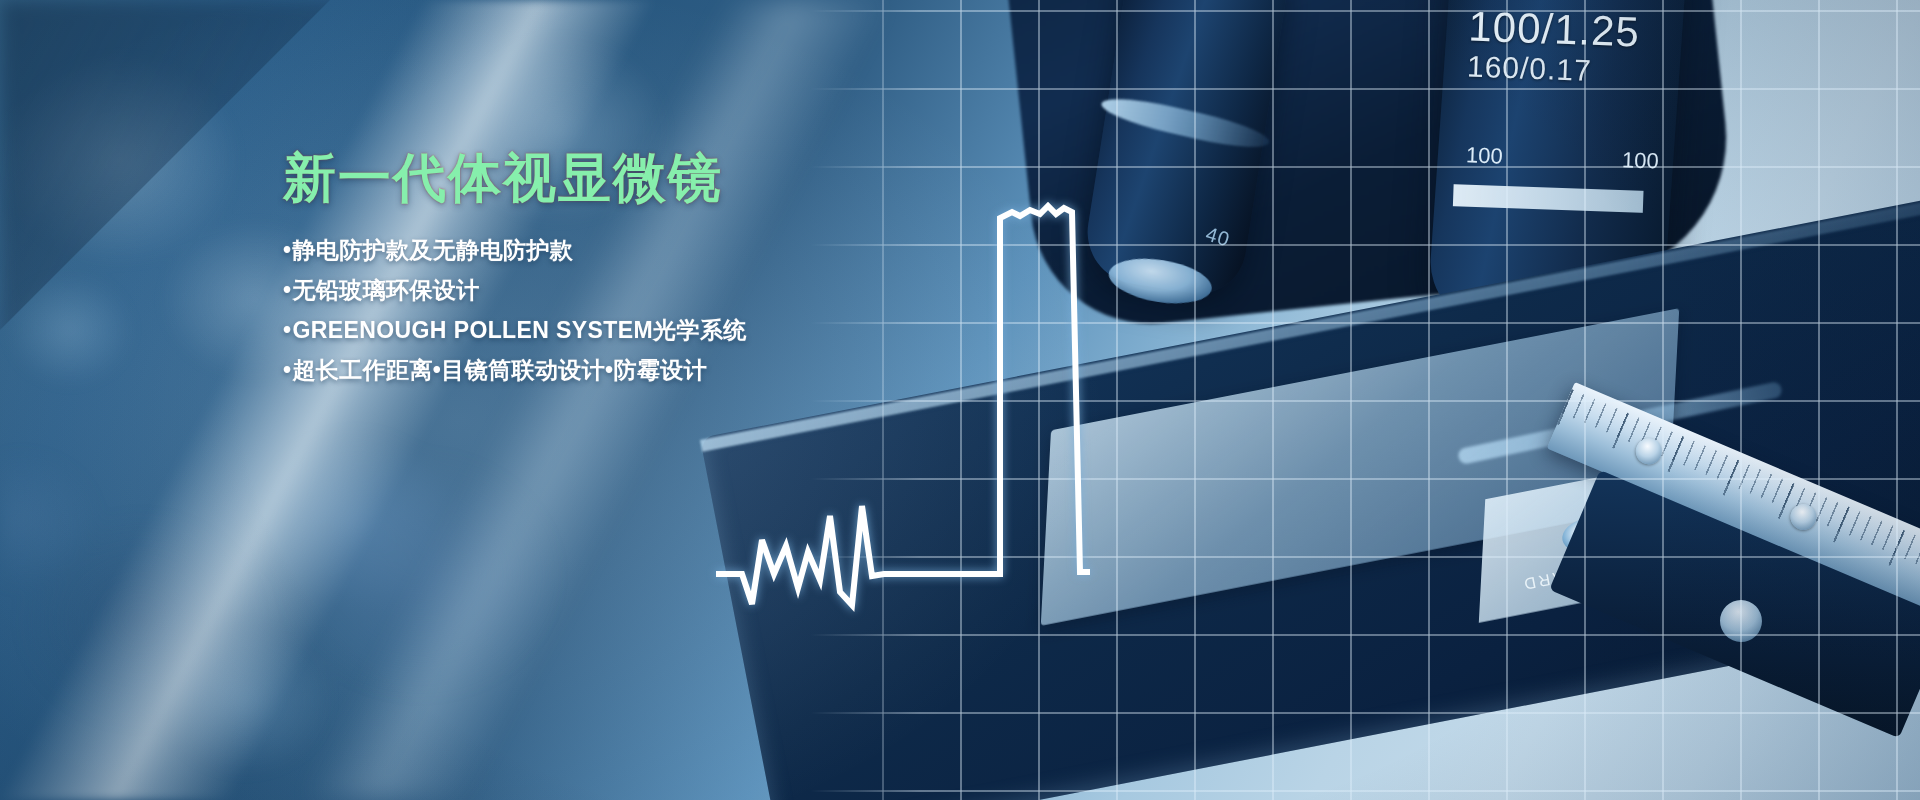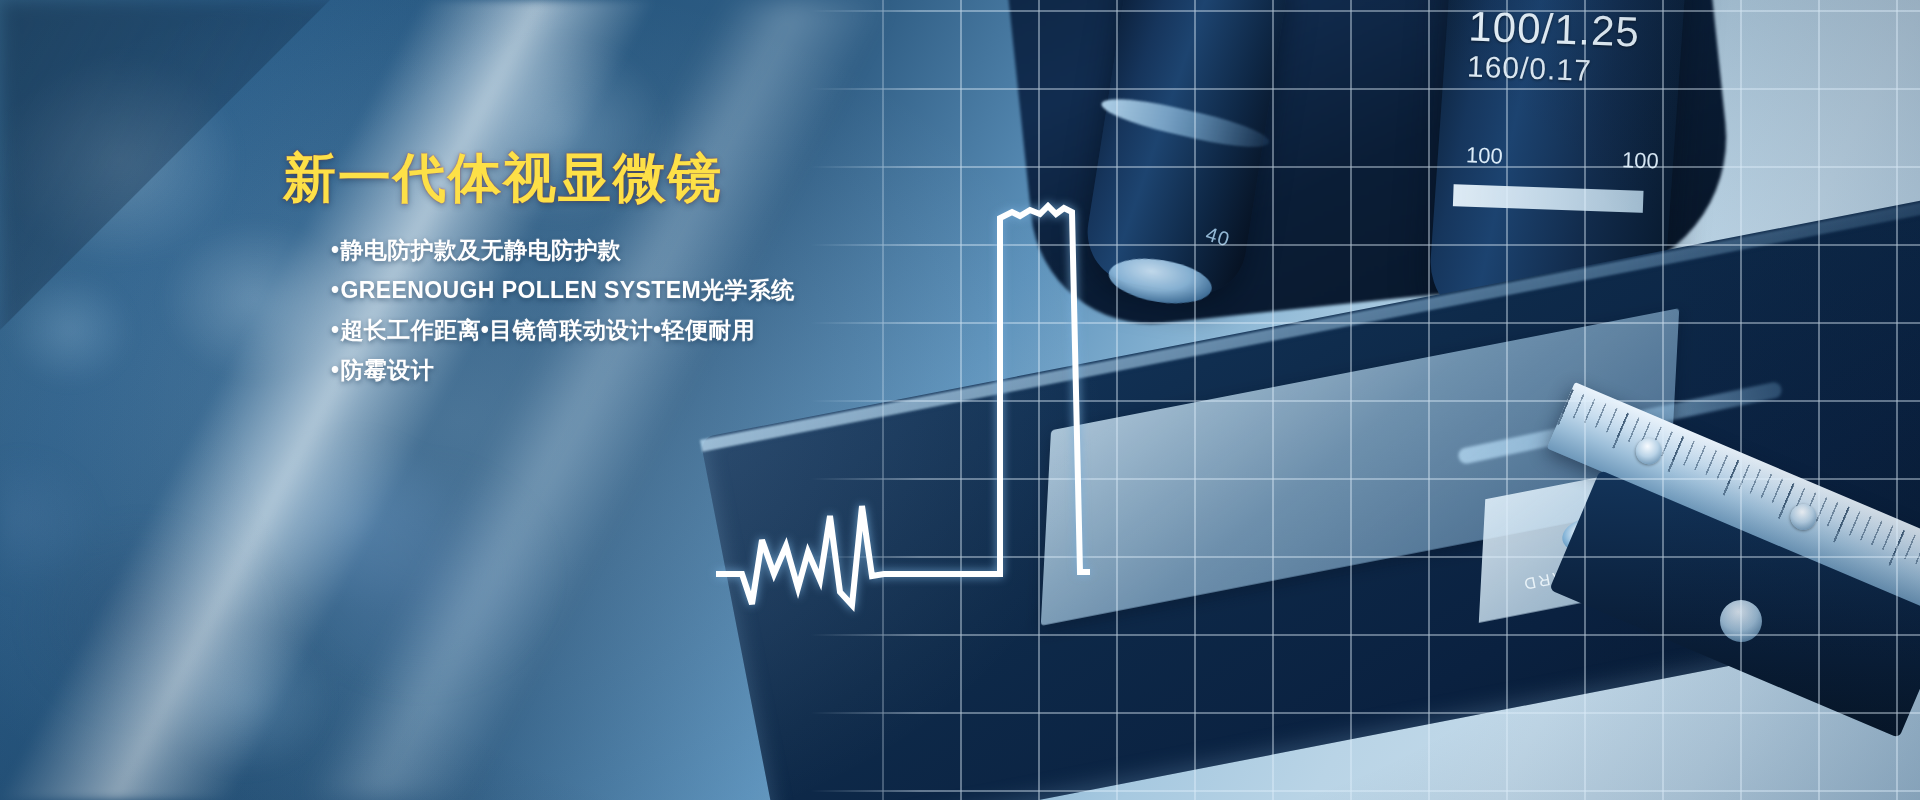--- a/index.html
+++ b/index.html
@@ -268,38 +268,37 @@
     filter:drop-shadow(0 0 5px rgba(120,175,220,.85));
   }
 
   
   #content {
     position:absolute; left:283px; top:148px; width:640px;
   }
   #headline {
     font-size:53px;
     font-weight:bold;
-    color:#fde047;
+    color:#86efac;
     letter-spacing:2px;
     line-height:1.15;
     text-shadow:0 2px 6px rgba(10,40,70,.45), 0 0 2px rgba(232,38,28,.6);
     margin-bottom:30px;
     white-space:nowrap;
   }
   #bullets { list-style:none; }
   #bullets li {
     color:#ffffff;
     font-size:23px;
     font-weight:bold;
     line-height:1.0;
     margin-bottom:17px;
     letter-spacing:.4px;
     text-shadow:0 2px 5px rgba(12,45,78,.55), 0 0 2px rgba(255,255,255,.25);
     white-space:nowrap;
-    margin-left:48px;
   }
   #bullets li .dot { margin-right:1px; }
 </style>
 </head>
 <body>
 
 <div id="banner">
 
   <div class="layer" id="bg-base"></div>
   <div class="layer" id="bg-bokeh"></div>
@@ -354,24 +353,24 @@
 
   <div id="content">
 
     <h1 id="headline">新一代体视显微镜</h1>
 
     <ul id="bullets">
       <li>
         <span class="dot">•</span><span>静电防护款及无静电防护款</span>
       </li>
       <li>
+        <span class="dot">•</span><span>无铅玻璃环保设计</span>
+      </li>
+      <li>
         <span class="dot">•</span><span>GREENOUGH POLLEN SYSTEM光学系统</span>
       </li>
       <li>
-        <span class="dot">•</span><span>超长工作距离•目镜筒联动设计•轻便耐用</span>
-      </li>
-      <li>
-        <span class="dot">•</span><span>防霉设计</span>
+        <span class="dot">•</span><span>超长工作距离•目镜筒联动设计•防霉设计</span>
       </li>
     </ul>
 
   </div>
 </div>
 
 </body></html>

